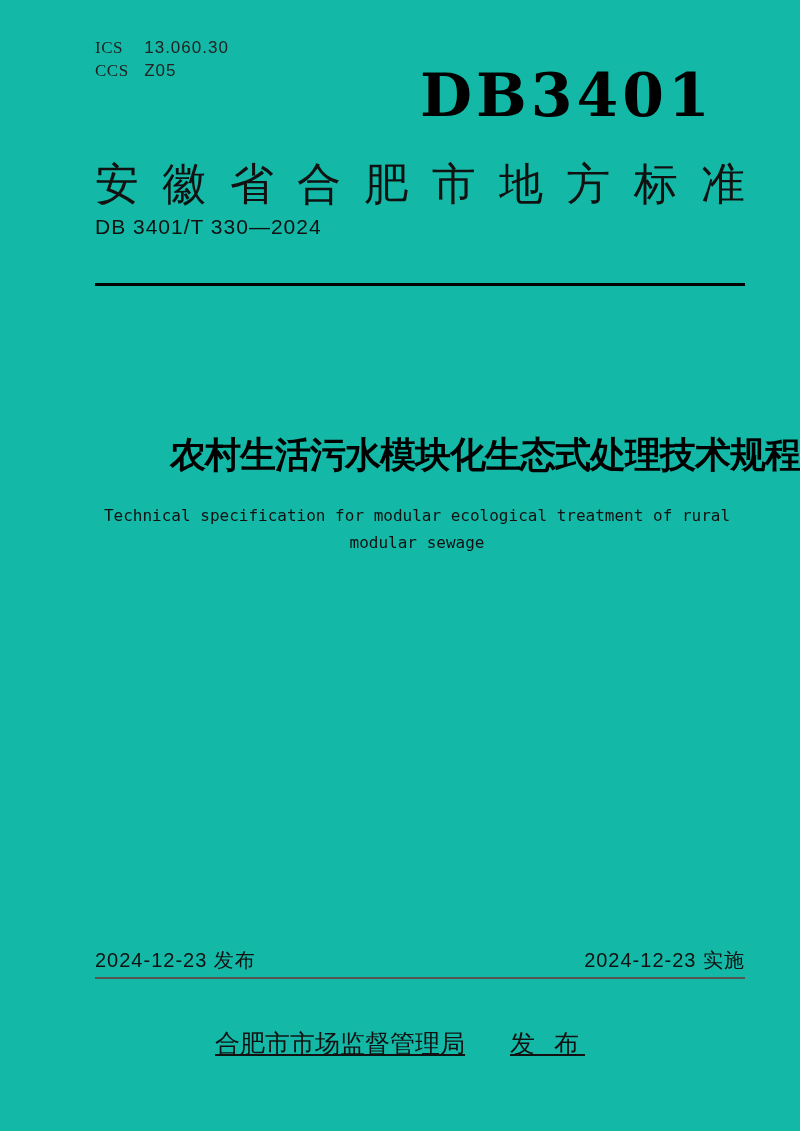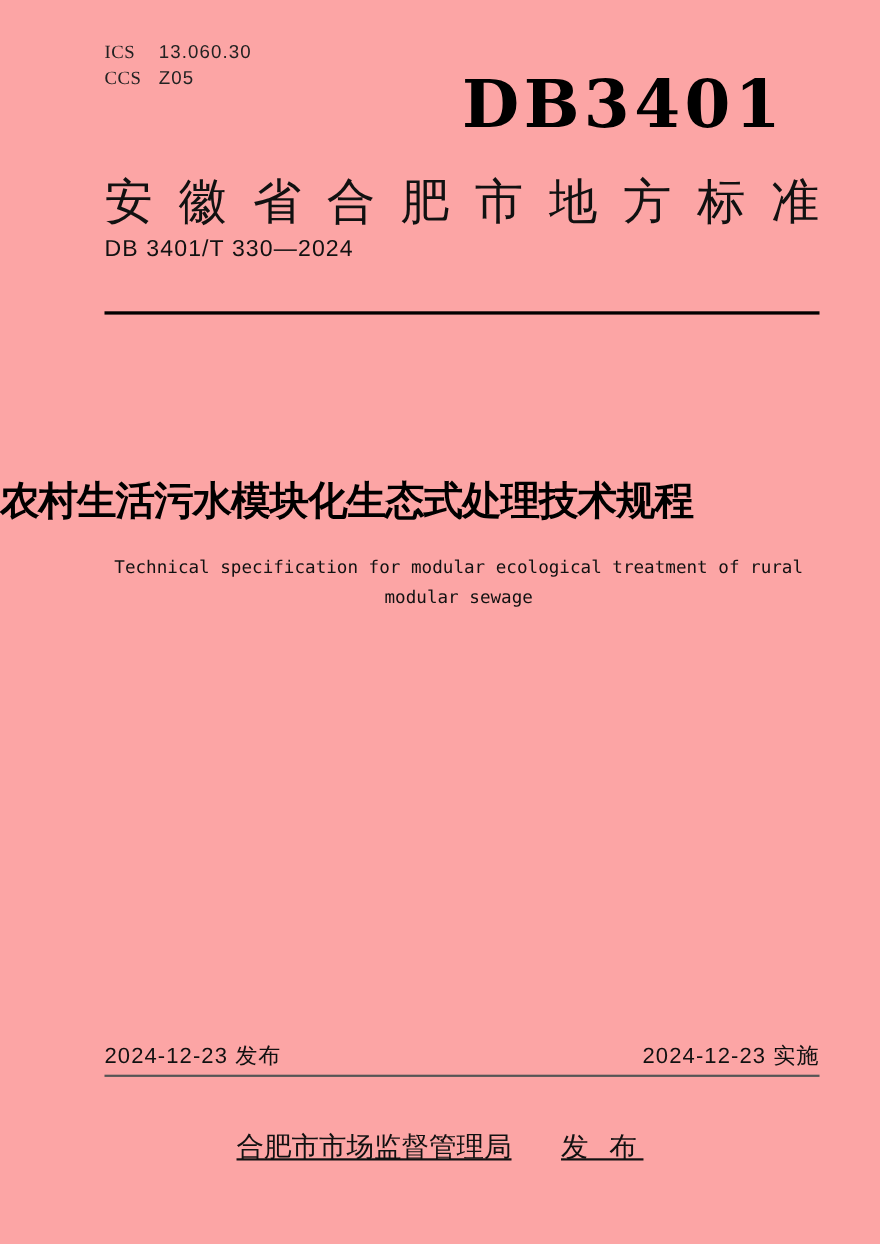--- a/index.html
+++ b/index.html
@@ -6,21 +6,21 @@
     margin: 0;
     padding: 0;
     background: #e8e8e8;
     font-family: "Liberation Sans", sans-serif;
   }
   .page {
     position: relative;
     width: 800px;
     height: 1131px;
     margin: 0 auto;
-    background: #fca5a5;
+    background: #14b8a6;
     color: #1a1a1a;
     overflow: hidden;
   }
   
   .meta-block {
     position: absolute;
     left: 95px;
     top: 36px;
     font-size: 17px;
     line-height: 23px;
@@ -82,21 +82,21 @@
     width: 650px;
     top: 283px;
     height: 3px;
     background: #000;
   }
   .doc-title {
     position: absolute;
     left: 0;
     width: 800px;
     top: 433px;
-    text-align: left;
+    text-align: right;
     font-size: 36px;
     line-height: 44px;
     font-weight: 700;
     letter-spacing: -1px;
     color: #000;
     white-space: nowrap;
   }
   .doc-title-en {
     position: absolute;
     left: 0;

